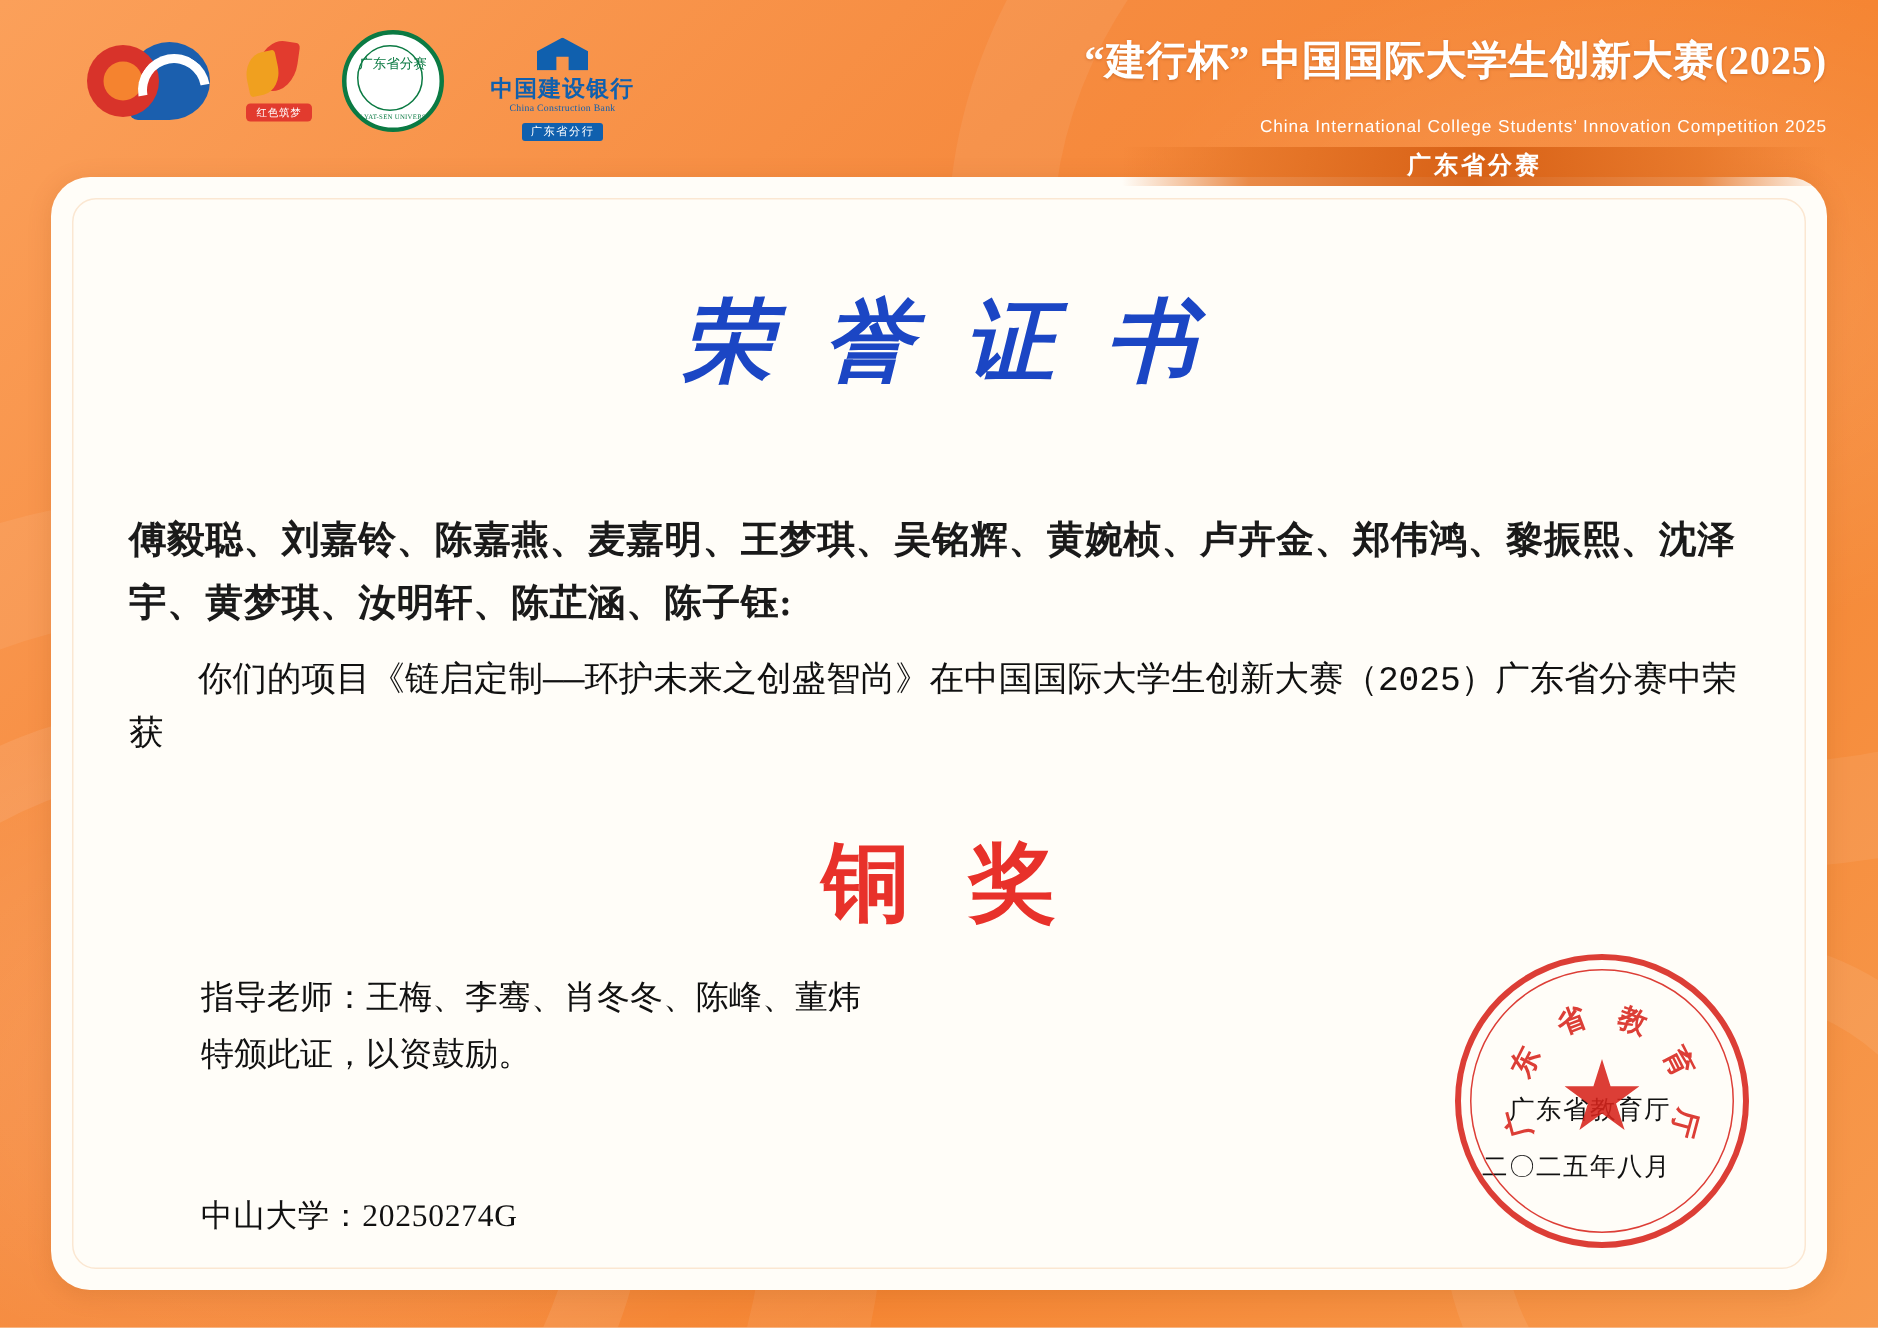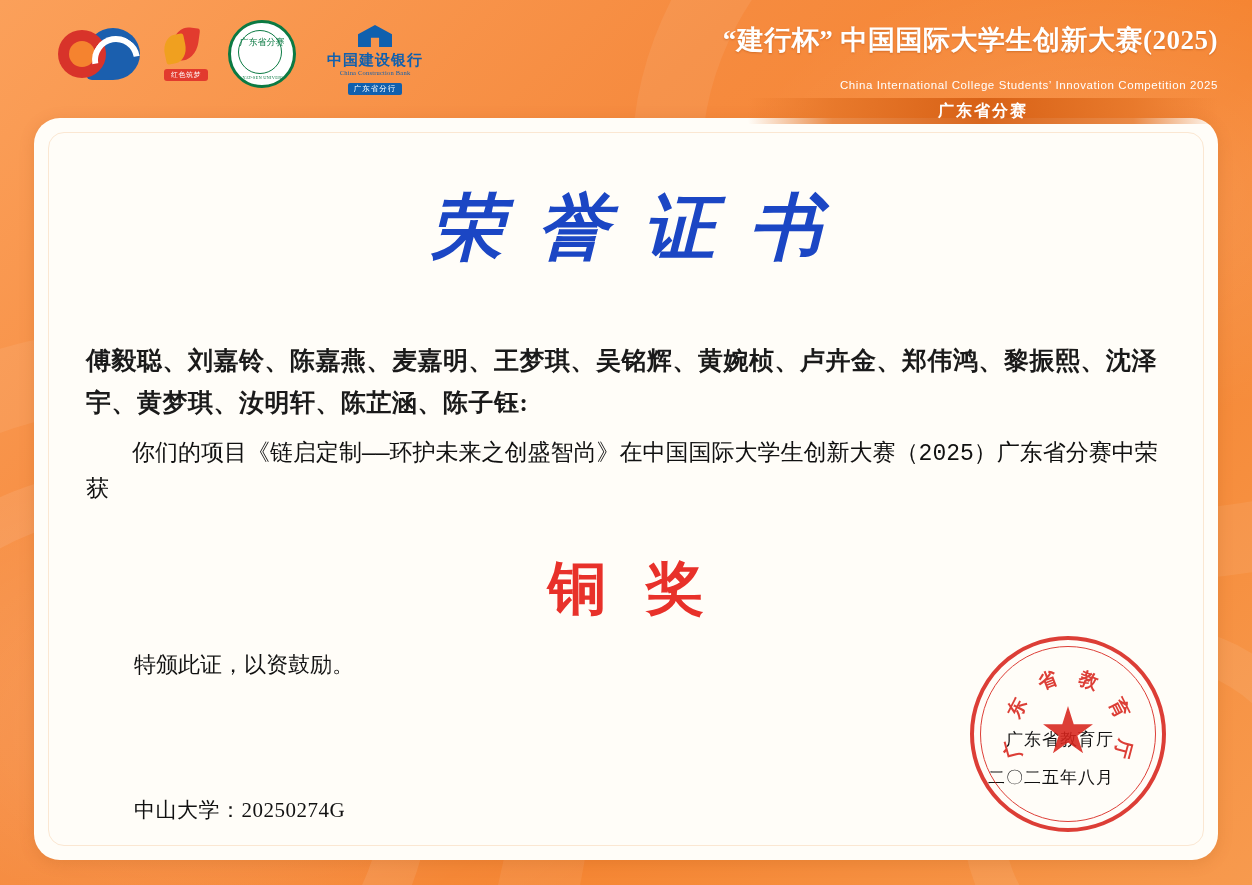--- a/index.html
+++ b/index.html
@@ -253,21 +253,21 @@
     border-radius: 16px;
     pointer-events: none;
   }
 
   .cert-title {
     position: absolute;
     left: 0; right: 0;
     top: 60px;
     text-align: center;
     font-family: "Liberation Serif", serif;
-    font-size: 72px;
+    font-size: 60px;
     font-weight: bold;
     font-style: italic;
     color: #1b46c4;
     letter-spacing: 34px;
     text-indent: 34px;
     line-height: 100px;
   }
 
   .names {
     position: absolute;
@@ -436,20 +436,21 @@
 
     <div class="cert-title" data-interactable="false">荣誉证书</div>
 
     <div class="names" data-interactable="false">傅毅聪、刘嘉铃、陈嘉燕、麦嘉明、王梦琪、吴铭辉、黄婉桢、卢卉金、郑伟鸿、黎振熙、沈泽宇、黄梦琪、汝明轩、陈芷涵、陈子钰:</div>
 
     <div class="body-text" data-interactable="false">你们的项目《链启定制——环护未来之创盛智尚》在中国国际大学生创新大赛（2025）广东省分赛中荣获</div>
 
     <div class="award" data-interactable="false">铜奖</div>
 
     <div class="teachers" data-interactable="false">
+      <div data-interactable="false">指导老师：王梅、李骞、肖冬冬、陈峰、董炜</div>
       <div data-interactable="false">特颁此证，以资鼓励。</div>
     </div>
 
     <div class="issuer-line1" data-interactable="false">广东省教育厅</div>
     <div class="issuer-line2" data-interactable="false">二〇二五年八月</div>
 
     <div class="cert-no" data-interactable="false">
       <span data-interactable="false">中山大学：</span><span data-interactable="false">20250274G</span>
     </div>
 

